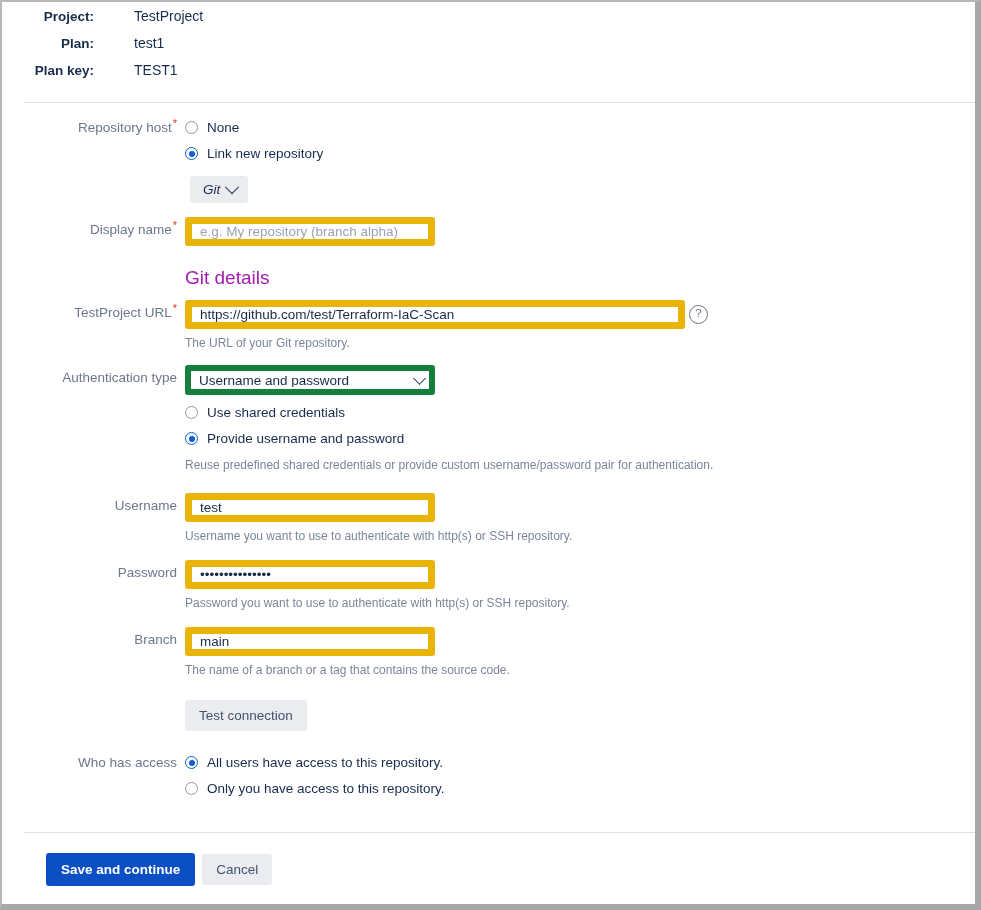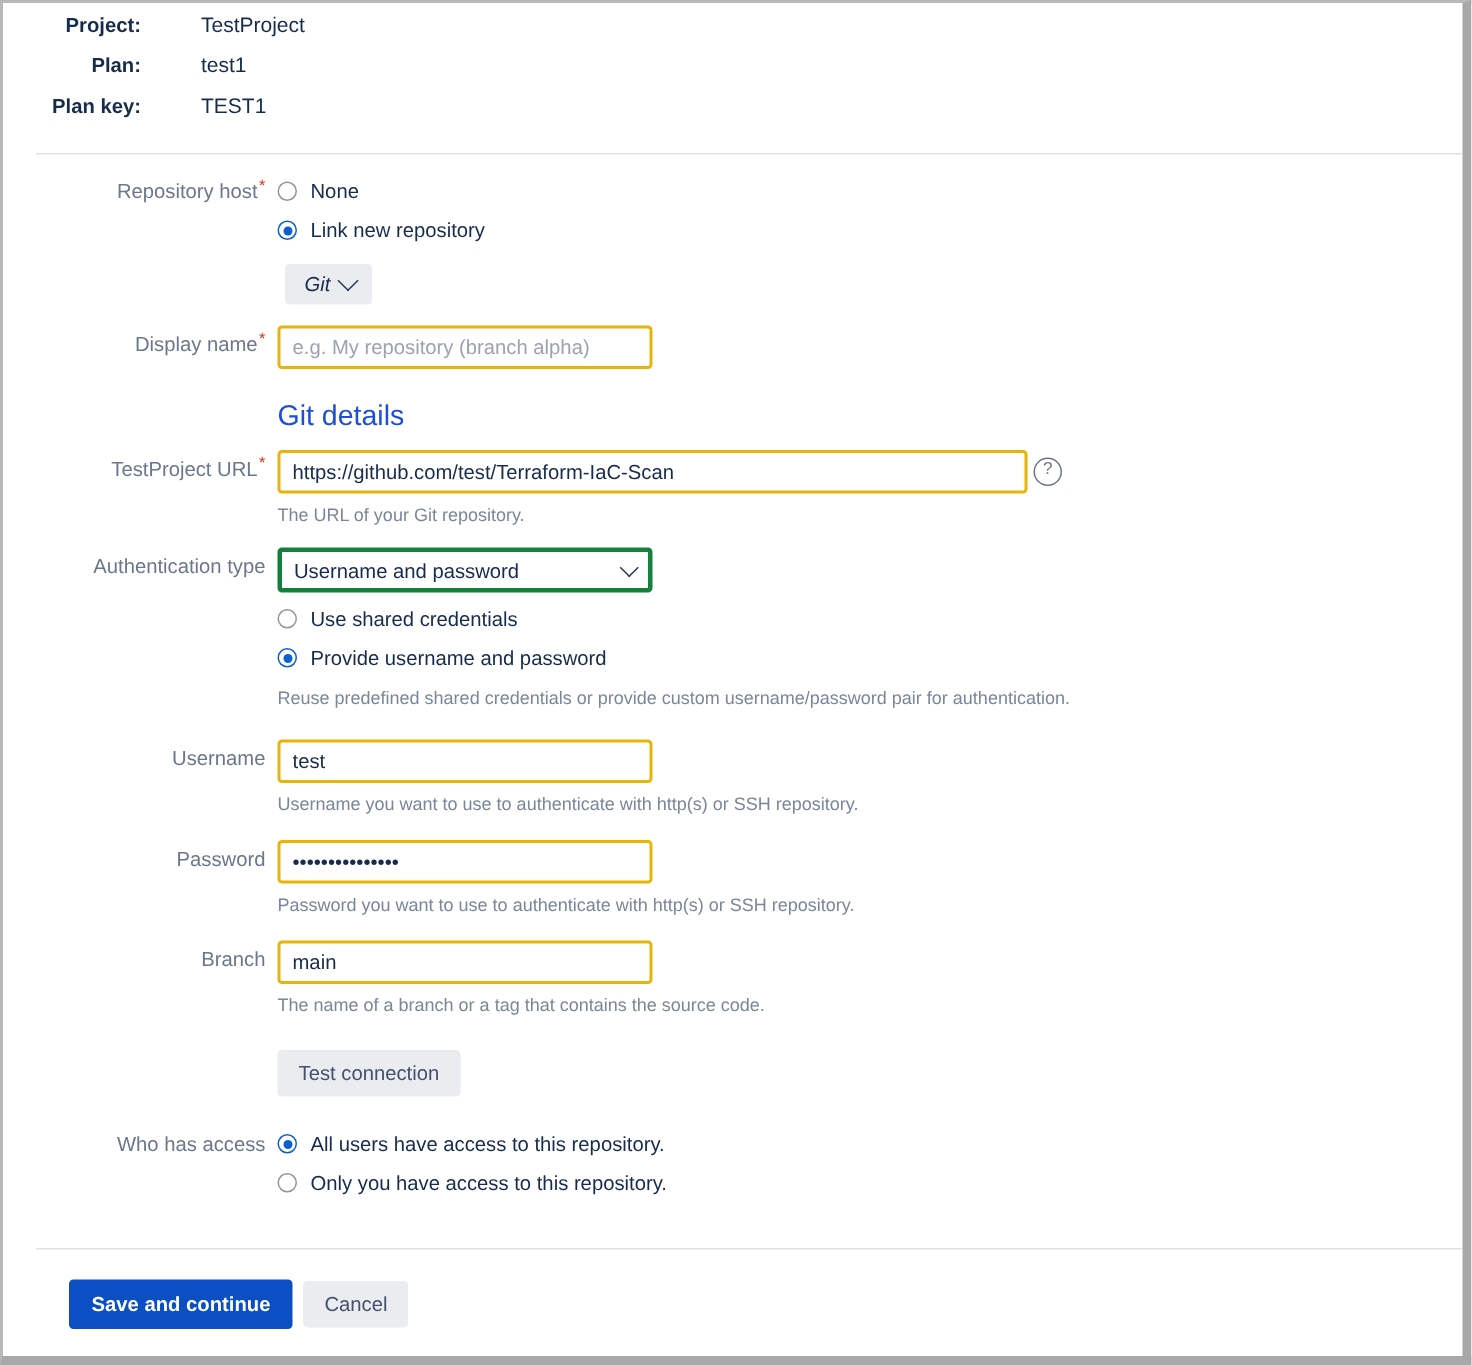--- a/index.html
+++ b/index.html
@@ -161,21 +161,21 @@
     height: 9px;
     border-right: 1.8px solid #253858;
     border-bottom: 1.8px solid #253858;
     transform: rotate(45deg) translate(-2px, -2px);
   }
 
   
   .txt {
     box-sizing: border-box;
     height: 29px;
-    border: 2px solid #eab308;
+    border: 7px solid #eab308;
     border-radius: 3px;
     background: #ffffff;
     font-size: 13.5px;
     color: #172b4d;
     padding: 2px 8px;
     font-family: "Liberation Sans", sans-serif;
     outline: none;
   }
   .txt::placeholder { color: #9aa3b2; }
   .txt.w250 { width: 250px; }
@@ -202,36 +202,36 @@
 
   .hint {
     font-size: 12px;
     color: #7a8699;
     margin-top: 6px;
     line-height: 16px;
   }
 
   .section-title {
     font-size: 19px;
-    color: #1d4ed8;
+    color: #a21caf;
     font-weight: normal;
     margin: 20px 0 10px 0;
     line-height: 24px;
   }
 
   
   .sel-wrap {
     position: relative;
     width: 250px;
   }
   select.sel {
     box-sizing: border-box;
     width: 250px;
     height: 30px;
-    border: 3px solid #15803d;
+    border: 6px solid #15803d;
     border-radius: 3px;
     background: #ffffff;
     font-size: 13.5px;
     color: #172b4d;
     padding: 2px 26px 2px 8px;
     font-family: "Liberation Sans", sans-serif;
     appearance: none;
     -webkit-appearance: none;
     outline: none;
     cursor: pointer;

